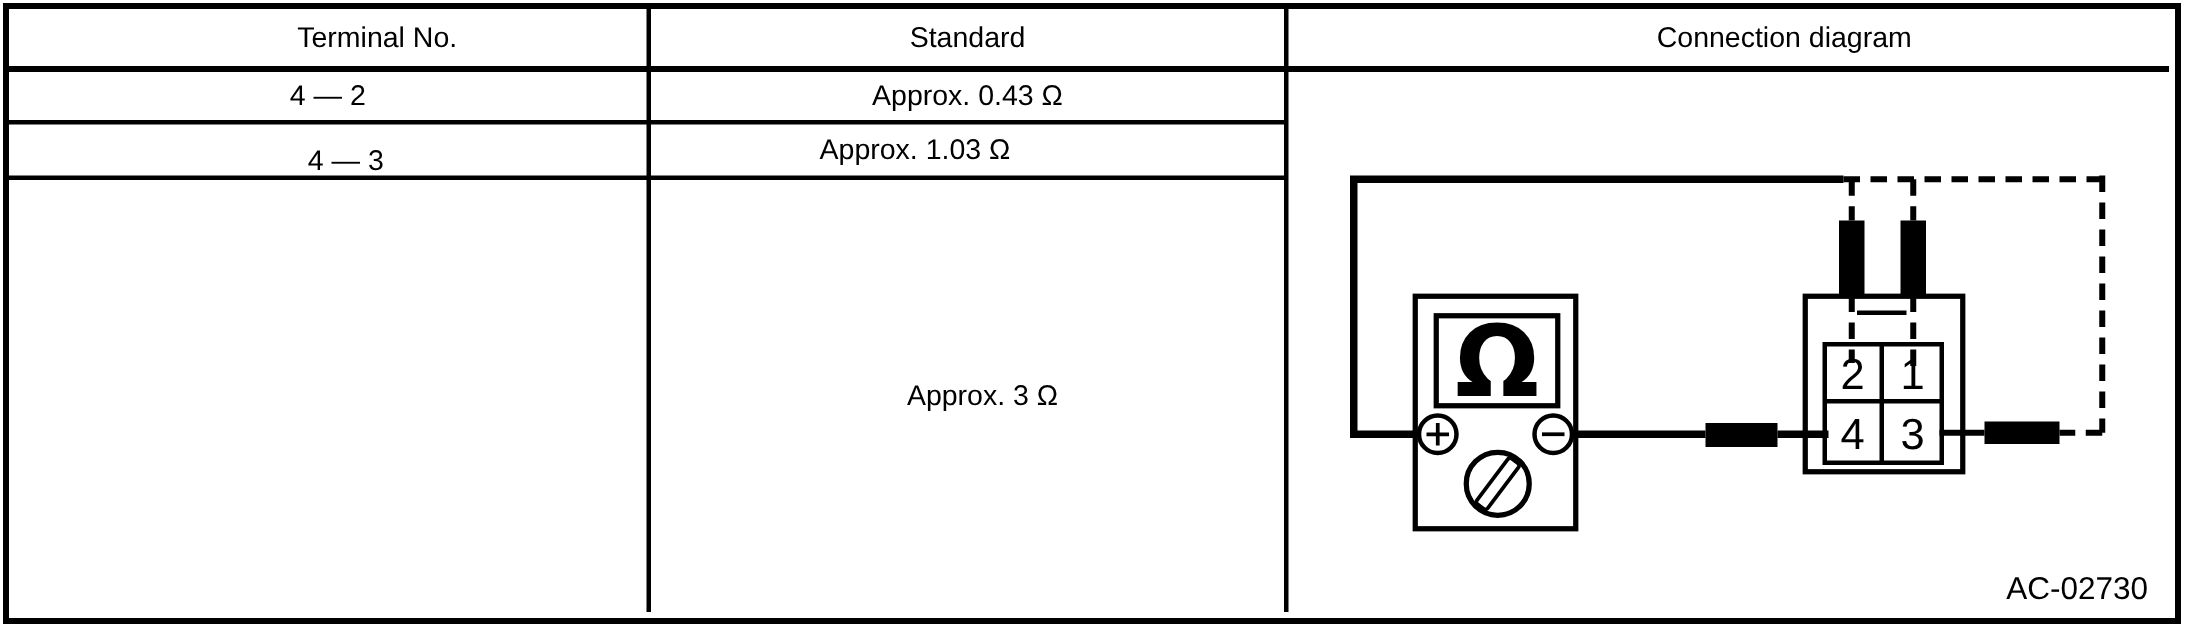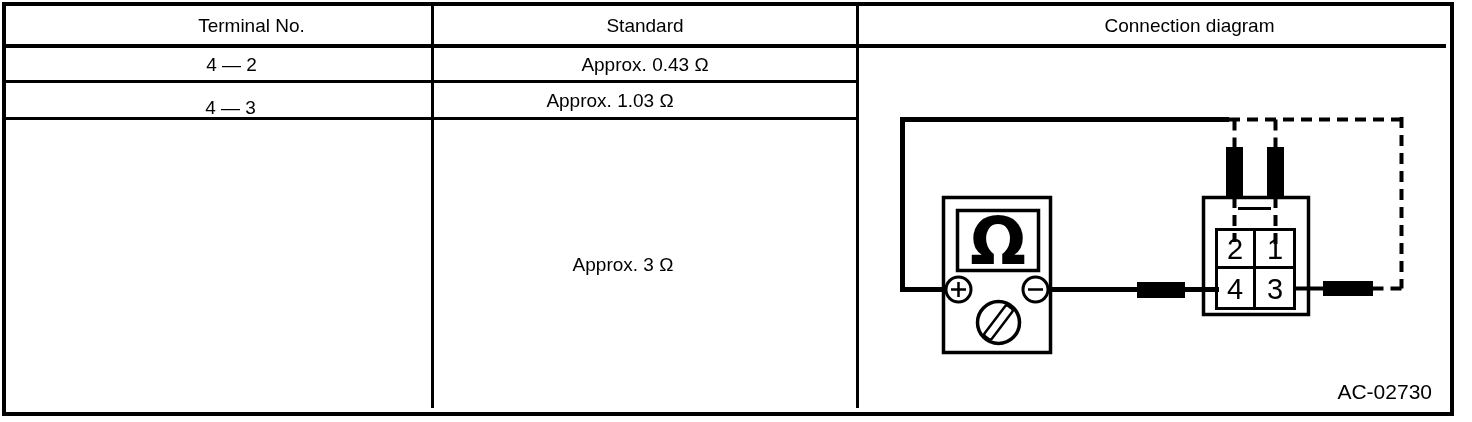--- a/index.html
+++ b/index.html
@@ -29,27 +29,27 @@
   <div class="line" style="left:431px;top:6px;width:3px;height:402px;"></div>
   <div class="line" style="left:856px;top:6px;width:3px;height:402px;"></div>
   <div class="line" style="left:6px;top:44px;width:1440px;height:4px;"></div>
   <div class="line" style="left:6px;top:80px;width:850px;height:3px;"></div>
   <div class="line" style="left:6px;top:117px;width:850px;height:3px;"></div>
 
   <div class="cell" style="left:6px;top:6px;width:425px;height:38px;margin-left:33px;">Terminal No.</div>
   <div class="cell" style="left:434px;top:6px;width:422px;height:38px;text-align:center;">Standard</div>
   <div class="cell" style="left:896px;top:6px;width:587px;height:38px;">Connection diagram</div>
 
-  <div class="cell" style="left:6px;top:48px;width:425px;height:32px;margin-left:13px;">4 — 2</div>
+  <div class="cell" style="left:6px;top:48px;width:425px;height:32px;">4 — 2</div>
   <div class="cell" style="left:434px;top:48px;width:422px;height:32px;">Approx. 0.43 Ω</div>
 
   <div class="cell" style="left:18px;top:84px;width:425px;height:47px;">4 — 3</div>
   <div class="cell" style="left:434px;top:84px;width:352px;height:33px;">Approx. 1.03 Ω</div>
 
-  <div class="cell" style="left:434px;top:120px;width:378px;height:288px;">Approx. 3 Ω</div>
+  <div class="cell" style="left:434px;top:120px;width:378px;height:288px;padding-left:32px;">Approx. 3 Ω</div>
 
   <svg width="1472" height="422" viewBox="0 0 1472 422">
 
     <rect x="943.5" y="197.5" width="107" height="155" fill="#fff" stroke="#000" stroke-width="3.5"></rect>
 
     <rect x="1203.5" y="197.5" width="105" height="117" fill="#fff" stroke="#000" stroke-width="3.5"></rect>
     <rect x="1216.5" y="229.5" width="78" height="79" fill="none" stroke="#000" stroke-width="3"></rect>
     <path d="M 1254.5 229 V 309 M 1216 267.5 H 1295" stroke="#000" stroke-width="3" fill="none"></path>
 
     <path d="M 950 289.5 H 902.5 V 119.5 H 1229" fill="none" stroke="#000" stroke-width="5"></path>

